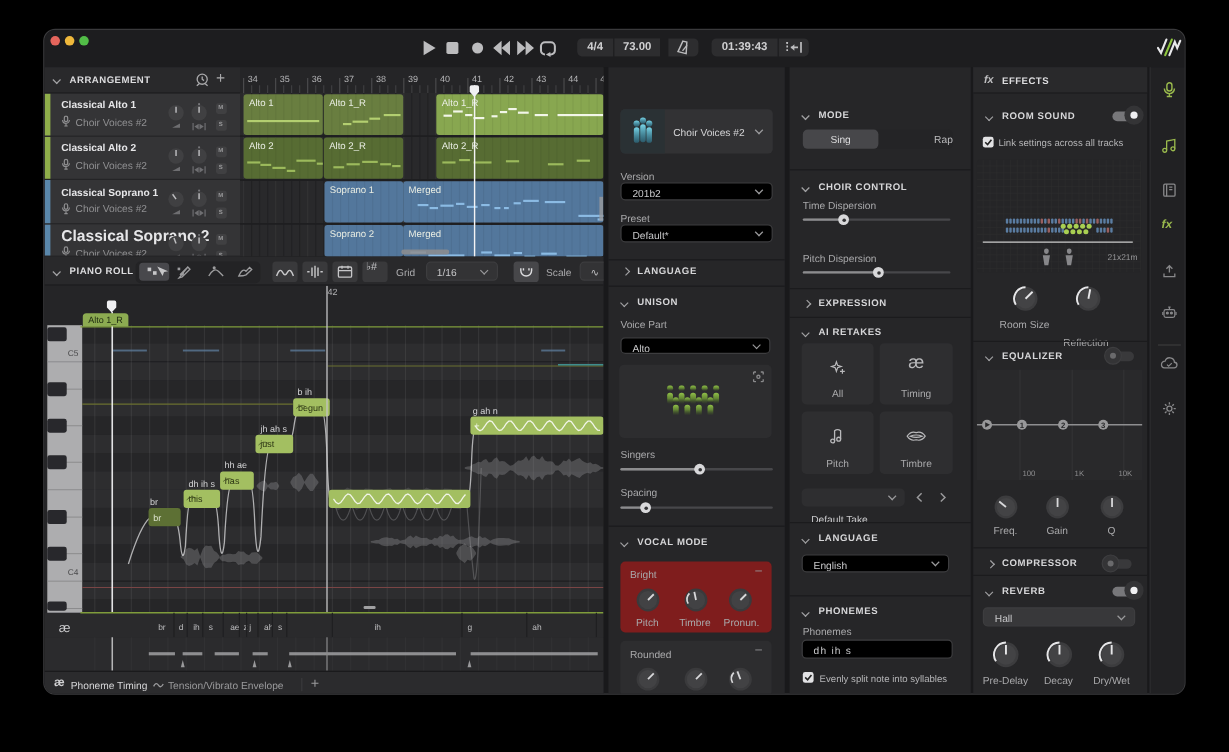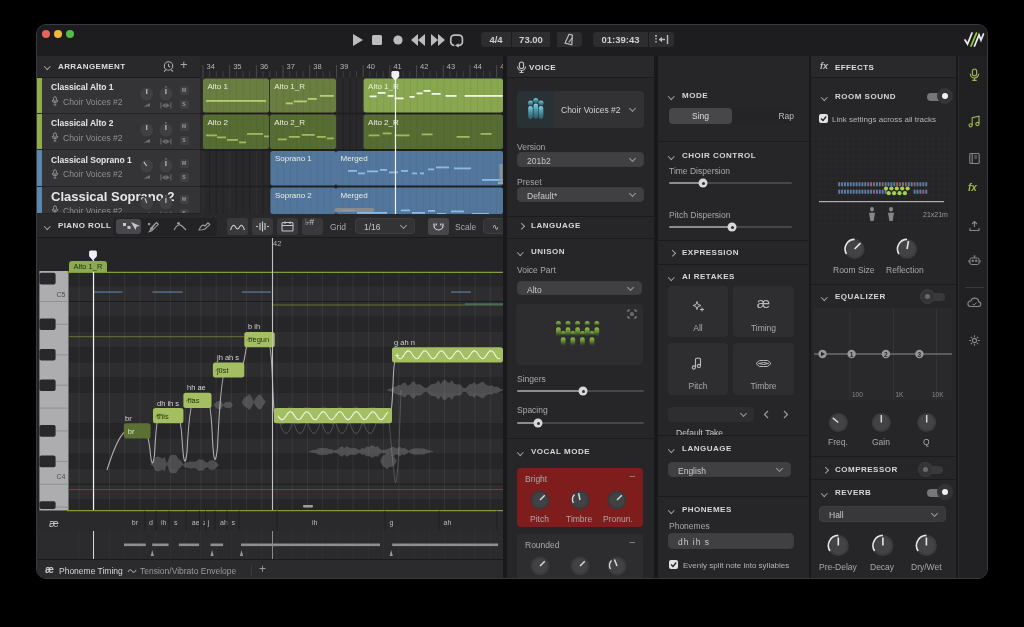--- a/index.html
+++ b/index.html
@@ -2,21 +2,21 @@
 <html><head>
 <meta charset="utf-8">
 <style>
   html,body{margin:0;padding:0;background:#000;width:1024px;height:627px;overflow:hidden;}
   *{box-sizing:border-box;font-family:"Liberation Sans",sans-serif;}
   .abs{position:absolute;}
   #win{position:absolute;left:36px;top:24px;width:952px;height:555px;background:#19191b;border-radius:10px;overflow:hidden;border:1px solid #3a3a3c;}
   .phtxt{font-size:8px;font-weight:bold;color:#dddddf;letter-spacing:0.4px;}
   .sechead{font-size:8px;font-weight:bold;color:#d6d6d8;letter-spacing:0.5px;}
   .lbl{font-size:8.5px;color:#a9a9ab;}
-  .dd{position:absolute;background:#404040;border:1px solid #3d3d3f;border-radius:4px;color:#c9c9cb;font-size:8.5px;line-height:1;}
+  .dd{position:absolute;background:#000000;border:1px solid #3d3d3f;border-radius:4px;color:#c9c9cb;font-size:8.5px;line-height:1;}
   .dd .ar{position:absolute;right:8px;top:50%;width:5px;height:5px;margin-top:-3.5px;border-right:1.2px solid #9a9a9c;border-bottom:1.2px solid #9a9a9c;transform:rotate(45deg);}
   .slider{position:absolute;height:2px;background:#47474a;border-radius:1px;}
   .slider .fill{position:absolute;left:0;top:0;height:2px;background:#8c8c8e;border-radius:1px;}
   .slider .th{position:absolute;top:50%;width:9px;height:9px;border-radius:50%;background:#d8d8da;transform:translate(-50%,-50%);}
   .slider .th:after{content:"";position:absolute;left:50%;top:50%;width:3px;height:3px;border-radius:50%;background:#323234;transform:translate(-50%,-50%);}
   .card{position:absolute;background:#2e2e30;border-radius:4px;}
   .divider{position:absolute;height:1px;background:#1b1b1d;}
   .cvd{position:absolute;width:4.5px;height:4.5px;border-right:1.3px solid #a2a2a4;border-bottom:1.3px solid #a2a2a4;transform:rotate(45deg);}
   .cvr{position:absolute;width:4.5px;height:4.5px;border-right:1.3px solid #a2a2a4;border-bottom:1.3px solid #a2a2a4;transform:rotate(-45deg);}
   svg{display:block;}
@@ -796,29 +796,20 @@
       <svg class="abs" style="left:90px;top:7px;" width="10" height="8" viewBox="0 0 10 8">
           <path d="M1 5 Q3 1 5 4 Q7 7 9 3" fill="none" stroke="#9a9a9c" stroke-width="1.1"></path>
         </svg>
       <div class="abs" style="left:103px;top:6px;font-size:8.5px;color:#9a9a9c;">Tension/Vibrato Envelope</div>
       <div class="abs" style="left:214px;top:5px;width:1px;height:11px;background:#3a3a3c;"></div>
       <div class="abs" style="left:222px;top:2px;color:#9a9a9c;font-size:12px;font-weight:300;">+</div>
     </div>
   </div>
 
   <div id="voice" class="abs" style="left:470px;top:31px;width:147px;height:524px;background:#262628;">
-    <div class="abs" style="left:0;top:0;width:147px;height:22px;background:#29292b;border-bottom:1px solid #1b1b1d;">
-      <svg class="abs" style="left:9px;top:5px" width="11" height="13" viewBox="0 0 11 13">
-          <g fill="none" stroke="#c0c0c2" stroke-width="1.1">
-            <rect x="3.4" y="1" width="4.2" height="6.5" rx="2.1"></rect>
-            <path d="M1.5 5.5 a4 4 0 0 0 8 0 M5.5 9.5 L5.5 11.5 M3.5 11.5 L7.5 11.5"></path>
-          </g>
-        </svg>
-      <div class="abs phtxt" style="left:22px;top:7px;">VOICE</div>
-    </div>
 
     <div class="card" style="left:10px;top:35px;width:127px;height:37px;background:#323234;">
       <div class="abs" style="left:0;top:0;width:37px;height:37px;background:#2a3134;border-radius:4px 0 0 4px;overflow:hidden;">
         <svg width="37" height="37" viewBox="0 0 37 37">
           <defs>
               <linearGradient id="pers" x1="0" y1="0" x2="0" y2="1">
                 <stop offset="0" stop-color="#79d6e8"></stop>
                 <stop offset="1" stop-color="#2f7f9a" stop-opacity="0.55"></stop>
               </linearGradient>
             </defs>
@@ -1180,21 +1171,21 @@
           <line x1="43.6" y1="11" x2="49.5" y2="5.1" stroke="#e6e6e8" stroke-width="1.6"></line>
         </g>
       <g>
           <circle cx="96" cy="11" r="10" fill="#3c3c3e"></circle>
           <circle cx="96" cy="11" r="8" fill="#434345"></circle>
           <path d="M87.9 16 A9.6 9.6 0 0 1 96 1.4" fill="none" stroke="#e6e6e8" stroke-width="1.6"></path>
           <line x1="96" y1="11" x2="97.5" y2="3" stroke="#e6e6e8" stroke-width="1.6"></line>
         </g>
     </svg>
     <div class="abs lbl" style="left:22px;top:209px;">Room Size</div>
-    <div class="abs lbl" style="left:75px;top:209px;">Reflection</div>
+    <div class="abs lbl" style="left:75px;top:224px;">Reflection</div>
     <div class="divider" style="left:0;top:228px;width:145px;"></div>
     <div class="cvd" style="left:11px;top:239px;"></div>
     <div class="abs sechead" style="left:24px;top:236px;">EQUALIZER</div>
     <div class="abs" style="left:115px;top:237px;width:19px;height:8px;background:#39393b;border-radius:4px;"></div>
     <div class="abs" style="left:109px;top:233px;width:15px;height:15px;border-radius:50%;background:#343436;border:1px solid #3e3e40;"></div>
     <div class="abs" style="left:114px;top:238px;width:5px;height:5px;border-radius:50%;background:#6a6a6c;"></div>
 
     <div class="abs" style="left:3px;top:252px;width:138px;height:92px;background:#29292b;">
       <svg width="138" height="92" viewBox="0 0 138 92">
         <g stroke="#333335" stroke-width="1">

